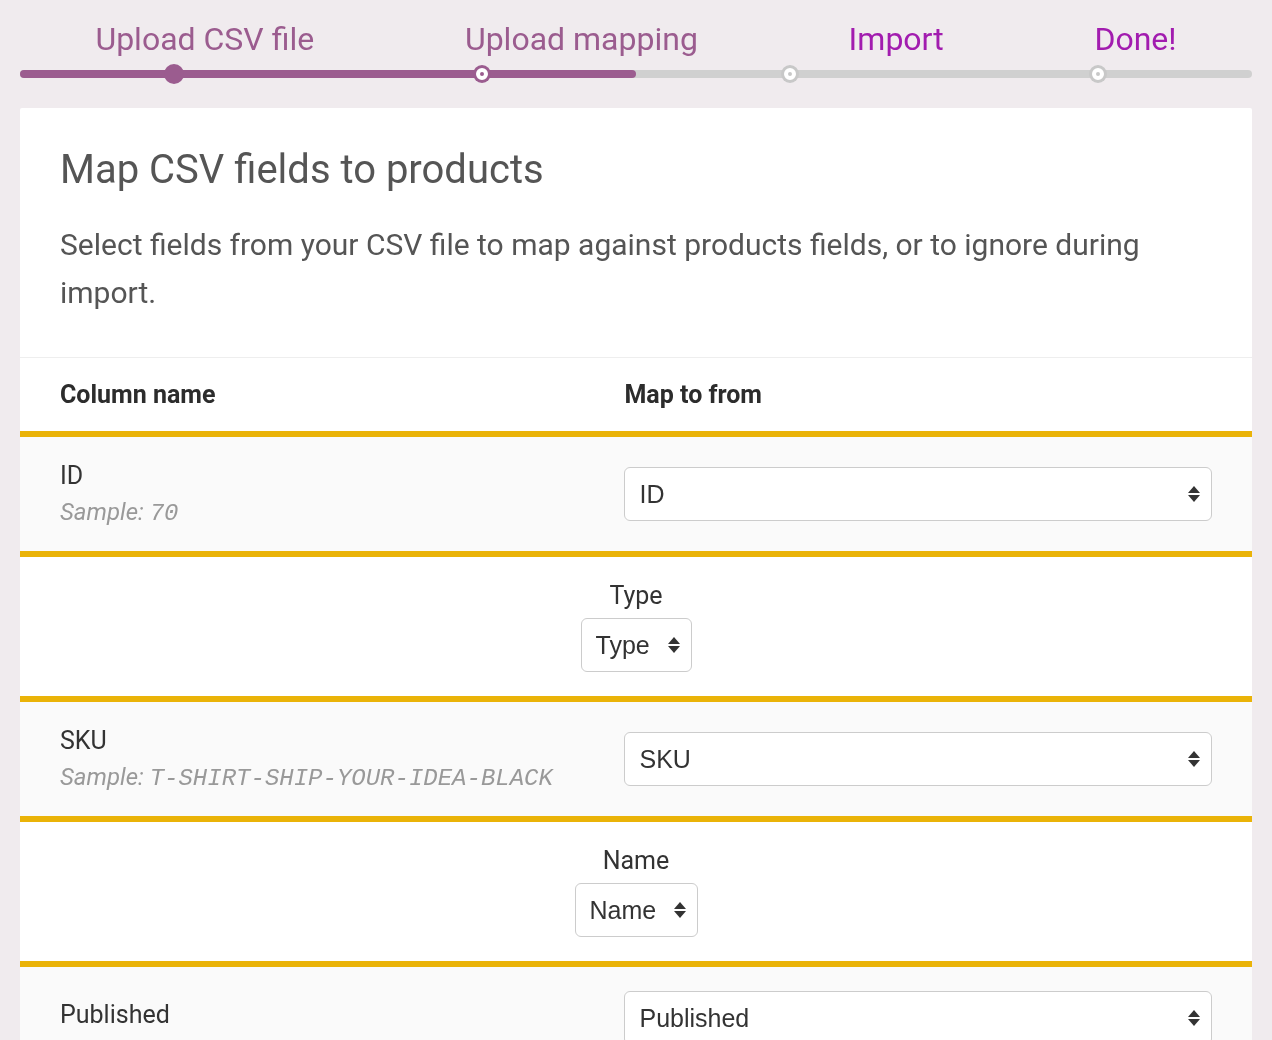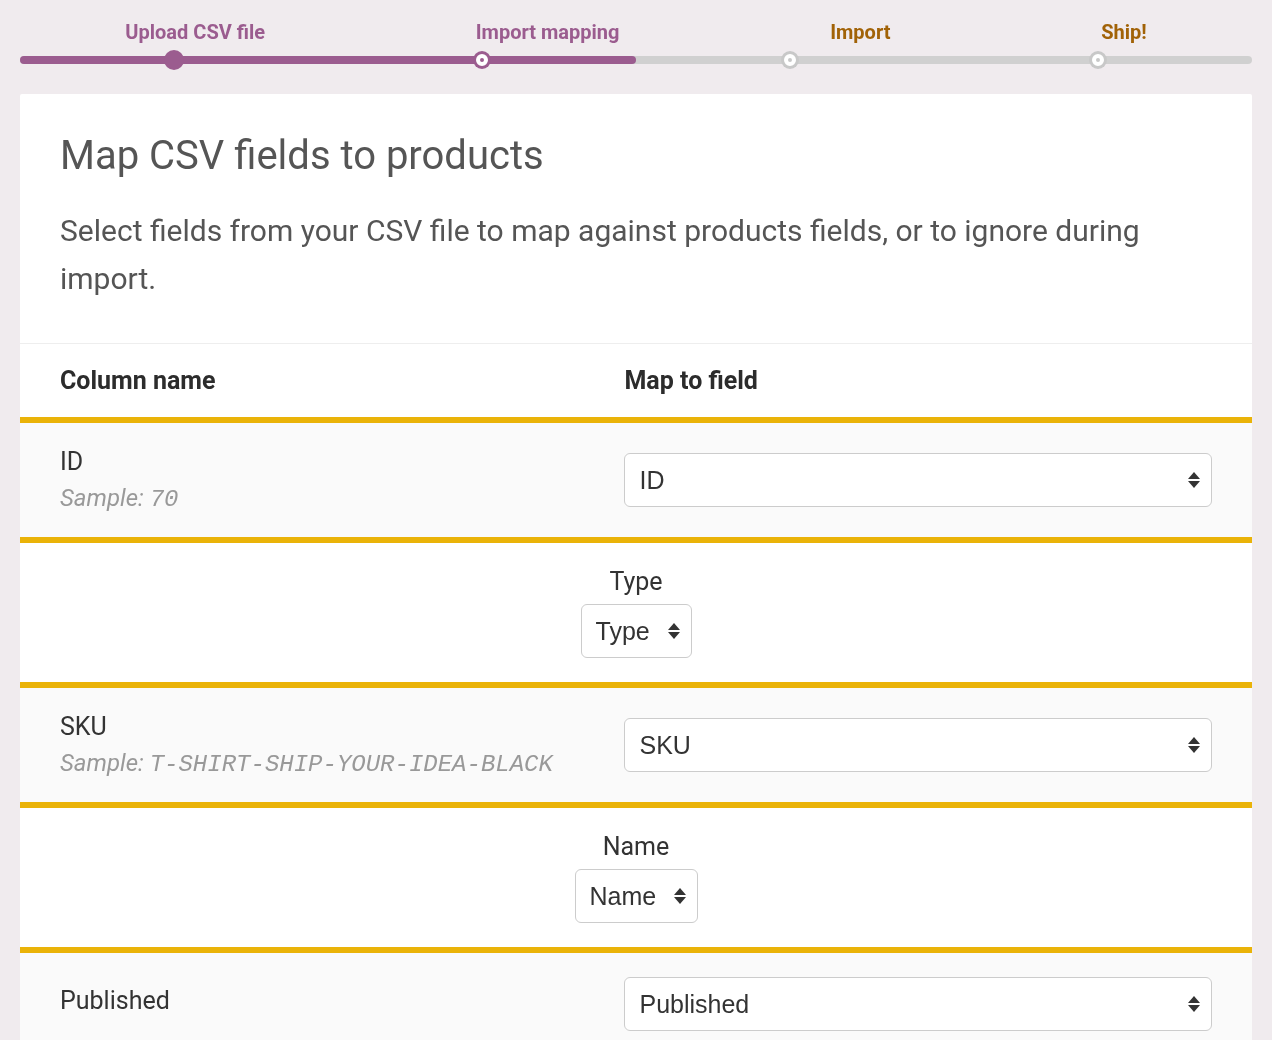--- a/index.html
+++ b/index.html
@@ -21,30 +21,30 @@
       position: relative;
     }
     
     .progress-steps {
       display: flex;
       justify-content: space-around;
       margin-bottom: 12px;
     }
     
     .progress-step-label {
-      font-size: 20px;
-      font-weight: 700;
+      font-size: 32px;
+      font-weight: 400;
     }
     
     .progress-step-label.done {
       color: #9b5c8f;
     }
     
     .progress-step-label.pending {
-      color: #a16207;
+      color: #a21caf;
     }
     
     .progress-bar {
       position: relative;
       height: 8px;
       background: #d0d0d0;
       border-radius: 4px;
       margin: 0 0 30px 0;
     }
     
@@ -225,43 +225,43 @@
     .select-arrows .arrow-down {
       border-top: 7px solid #333;
     }
   </style>
 </head>
 <body>
 
 <div class="progress-container">
   <div class="progress-steps">
     <div class="progress-step-label done">Upload CSV file</div>
-    <div class="progress-step-label done">Import mapping</div>
+    <div class="progress-step-label done">Upload mapping</div>
     <div class="progress-step-label pending">Import</div>
-    <div class="progress-step-label pending">Ship!</div>
+    <div class="progress-step-label pending">Done!</div>
   </div>
   <div class="progress-bar">
     <div class="progress-bar-fill"></div>
     <div class="progress-dot done pos-1"></div>
     <div class="progress-dot current pos-2"></div>
     <div class="progress-dot pending pos-3"></div>
     <div class="progress-dot pending pos-4"></div>
   </div>
 </div>
 
 <div class="card">
   <div class="card-header">
     <h1 class="card-title">Map CSV fields to products</h1>
     <p class="card-description">Select fields from your CSV file to map against products fields, or to ignore during import.</p>
   </div>
 
   <div class="mapping-table">
     <div class="table-header">
       <div class="table-header-cell col-name">Column name</div>
-      <div class="table-header-cell col-map">Map to field</div>
+      <div class="table-header-cell col-map">Map to from</div>
     </div>
 
     <div class="table-row odd">
       <div class="col-name">
         <div class="column-name-label">ID</div>
         <div class="column-sample">
           <span class="sample-prefix">Sample:</span>
           <span class="sample-value">70</span>
         </div>
       </div>

